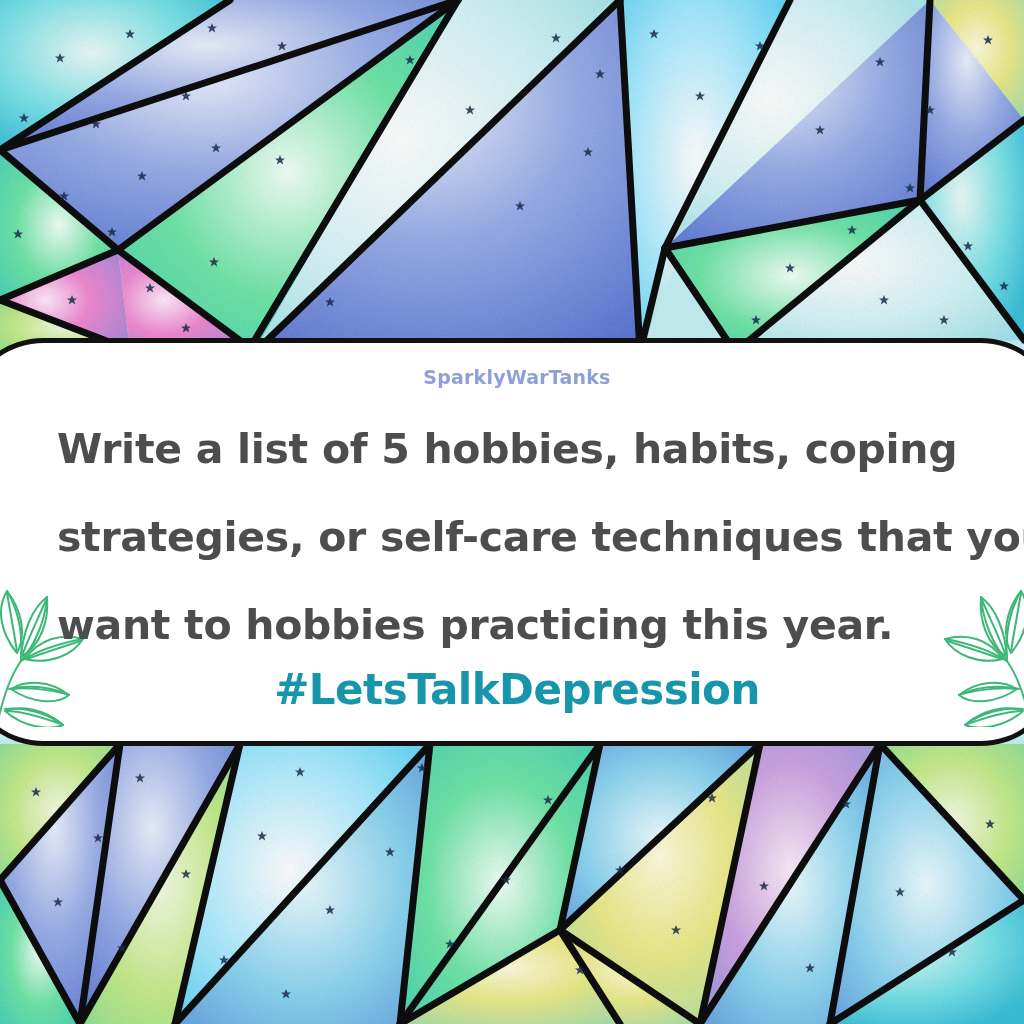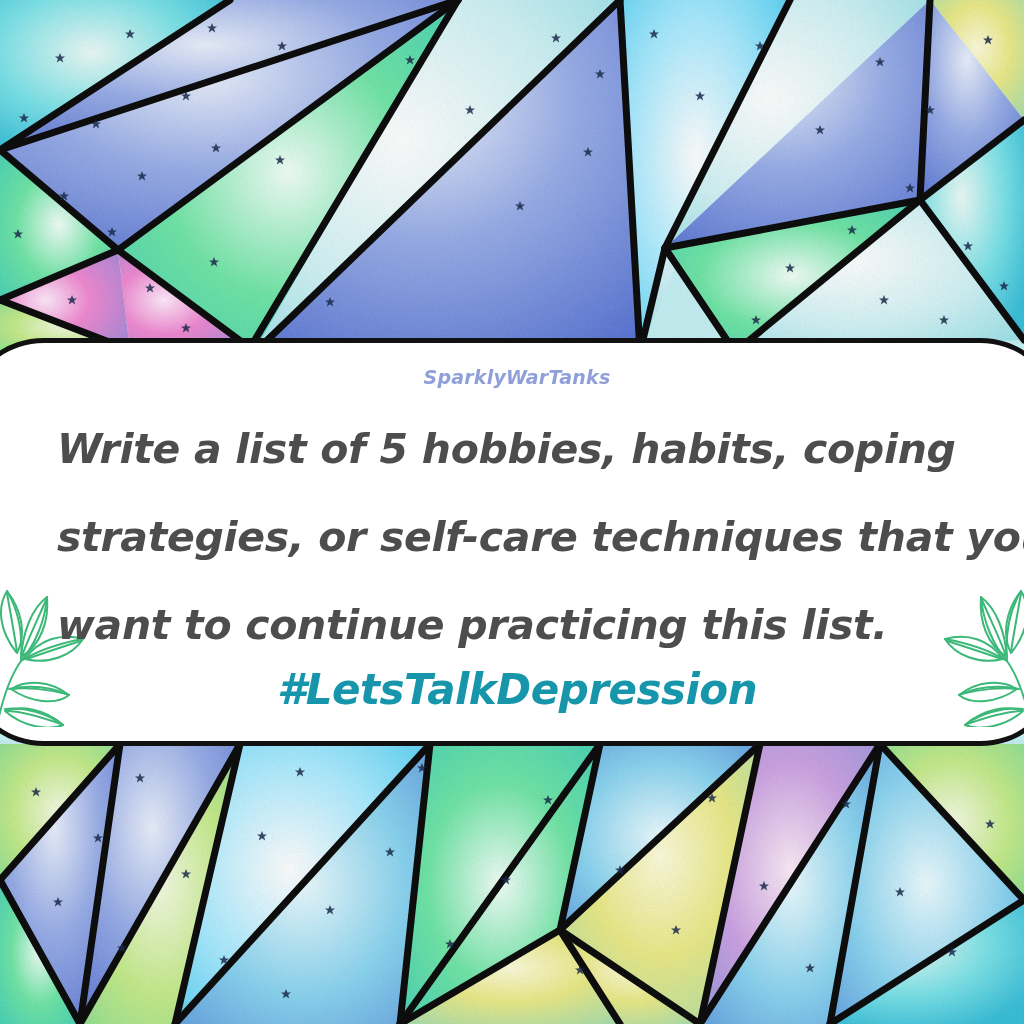--- a/index.html
+++ b/index.html
@@ -10,21 +10,20 @@
   body {
     font-family: "DejaVu Sans", sans-serif;
   }
 
   #poster {
     position: relative;
     width: 1024px;
     height: 1024px;
     overflow: hidden;
     background: #7dd3fc;
-    font-style: italic;
   }
 
   
   .bg-layer {
     position: absolute;
     inset: 0;
     width: 1024px;
     height: 1024px;
   }
   .bg-svg { display: block; width: 1024px; height: 1024px; }
@@ -363,21 +362,21 @@
   </div>
 
   <div class="card">
     <div class="card-inner">
 
       <div class="username">SparklyWarTanks</div>
 
       <div class="body-text">
         <span class="tl">Write a list of 5 hobbies, habits, coping</span>
         <span class="tl">strategies, or self-care techniques that you</span>
-        <span class="tl">want to continue practicing this list.</span>
+        <span class="tl">want to hobbies practicing this year.</span>
       </div>
 
       <div class="hashtag">#LetsTalkDepression</div>
 
       <div class="leaf leaf-left">
         <svg viewBox="0 0 120 150" xmlns="http://www.w3.org/2000/svg">
           <g fill="none" stroke="#3cb878" stroke-width="2" stroke-linecap="round" stroke-linejoin="round">
             <path d="M20,148 C26,120 34,98 44,84"></path>
             <path d="M44,84 C60,74 84,66 106,62"></path>
             <path d="M44,84 C58,68 68,44 70,20"></path>

